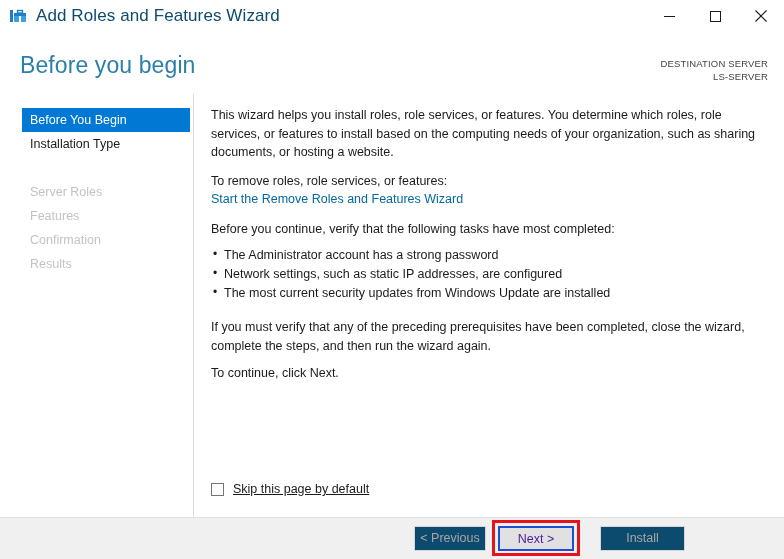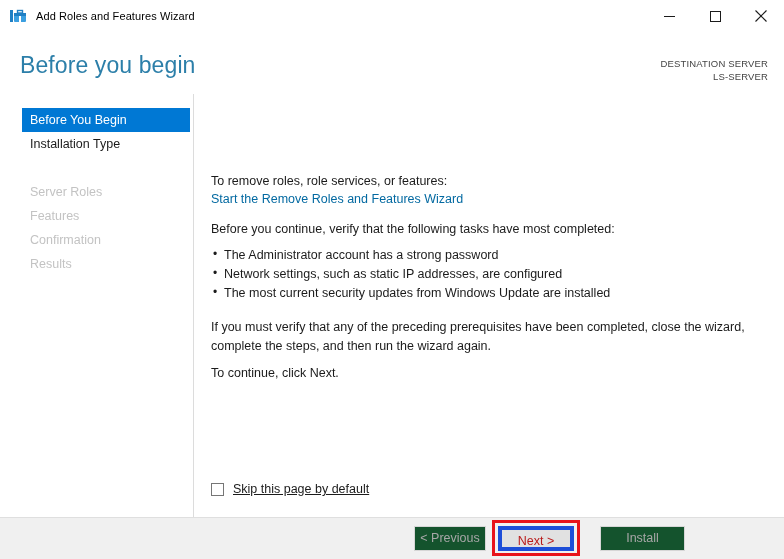--- a/index.html
+++ b/index.html
@@ -35,22 +35,22 @@
   }
   .titlebar-icon {
     width: 18px;
     height: 18px;
     margin-left: 9px;
     margin-right: 9px;
     flex: 0 0 auto;
     display: block;
   }
   .titlebar-title {
-    font-size: 11px;
-    color: #000000;
+    font-size: 17px;
+    color: #0c4a6e;
     letter-spacing: 0.1px;
     white-space: nowrap;
   }
   .titlebar-spacer { flex: 1 1 auto; }
   .winbtns {
     display: flex;
     height: 32px;
     flex: 0 0 auto;
   }
   .winbtn {
@@ -223,28 +223,28 @@
   .btn {
     position: absolute;
     top: 8px;
     height: 25px;
     font-family: "Liberation Sans", sans-serif;
     font-size: 12.5px;
     text-align: center;
     line-height: 23px;
     box-sizing: border-box;
     background: #e1e1e1;
-    border: 4px solid #1d4ed8;
-    color: #b91c1c;
+    border: 2px solid #1d4ed8;
+    color: #4c1d95;
     white-space: nowrap;
     cursor: pointer;
     padding: 0;
   }
   .btn.disabled {
-    background: #14532d;
+    background: #0c4a6e;
     border: 1px solid #d6d6d6;
     color: #a7a7a7;
     cursor: default;
   }
   #btn-previous { left: 414px; width: 72px; }
   #btn-next     { left: 498px; width: 76px; }
   #btn-install  { left: 600px; width: 85px; }
   #btn-cancel   { left: 689px; width: 78px; margin-top: 44px; }
 
   .highlight-box {
@@ -319,20 +319,21 @@
       <div class="nav-item disabled" style="top:134px;">
           <span>Confirmation</span>
         </div>
       <div class="nav-item disabled" style="top:158px;">
           <span>Results</span>
         </div>
     </div>
 
     <div class="content">
 
+      <div class="para" style="top:12px;">This wizard helps you install roles, role services, or features. You determine which roles, role services, or features to install based on the computing needs of your organization, such as sharing documents, or hosting a website.</div>
 
       <div class="para" style="top:78px;">To remove roles, role services, or features:</div>
       <div class="para" style="top:96px;">
         <a class="link" href="#">Start the Remove Roles and Features Wizard</a>
       </div>
 
       <div class="para" style="top:126px;">Before you continue, verify that the following tasks have most completed:</div>
 
       <ul class="bullets" style="top:152px;">
         <li>The Administrator account has a strong password</li>

